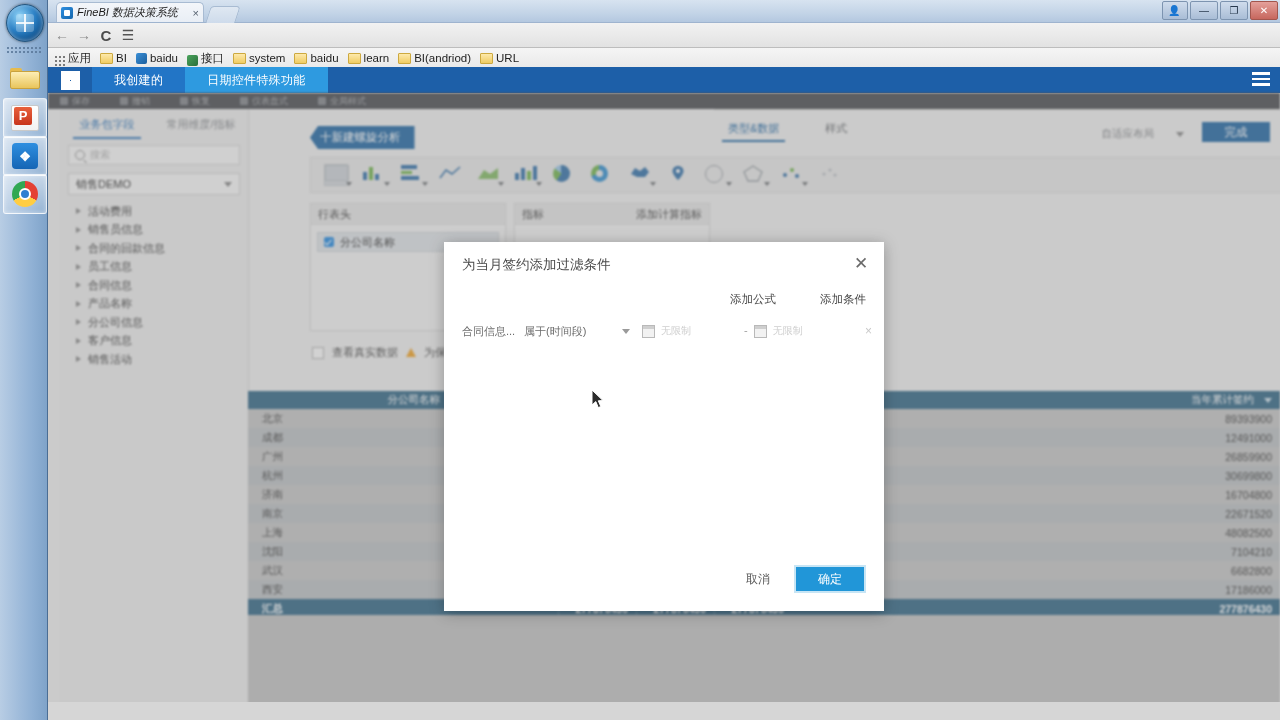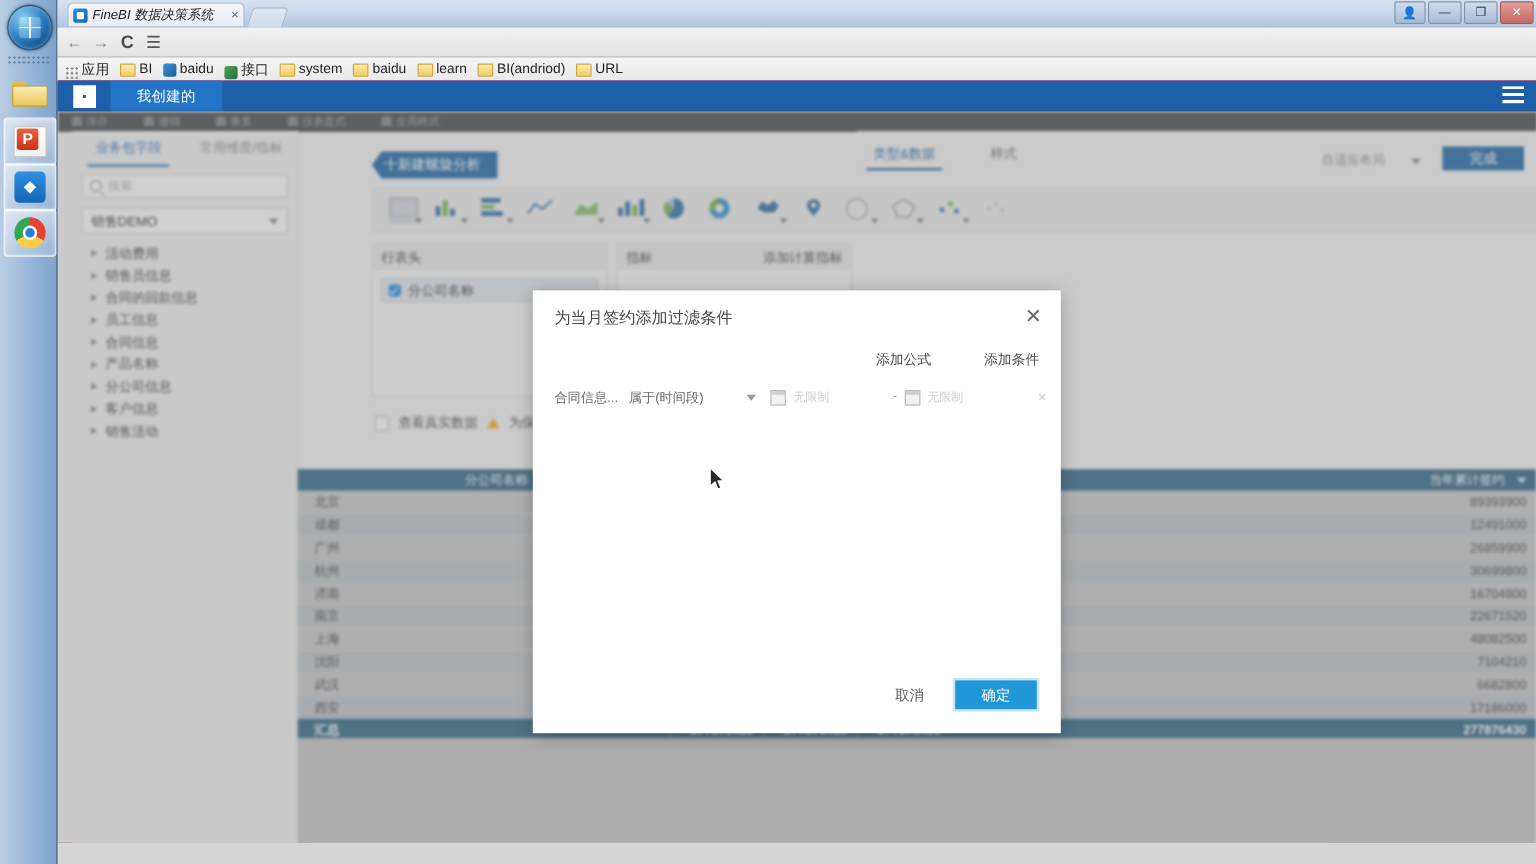--- a/index.html
+++ b/index.html
@@ -494,20 +494,21 @@
         </div>
     </div>
 
     <div class="app">
 
       <div class="app-topbar">
         <div class="app-logo">
             <span class="logo-grid"></span>
           </div>
         <div class="app-tab t1">我创建的</div>
+        <div class="app-tab t2">日期控件特殊功能</div>
         <div class="app-ham"></div>
       </div>
 
       <div class="workspace">
 
         <div class="blurred">
 
           <div class="wb-toolbar">
             <span class="wbt">
                 <i class="wbt-sq"></i>

